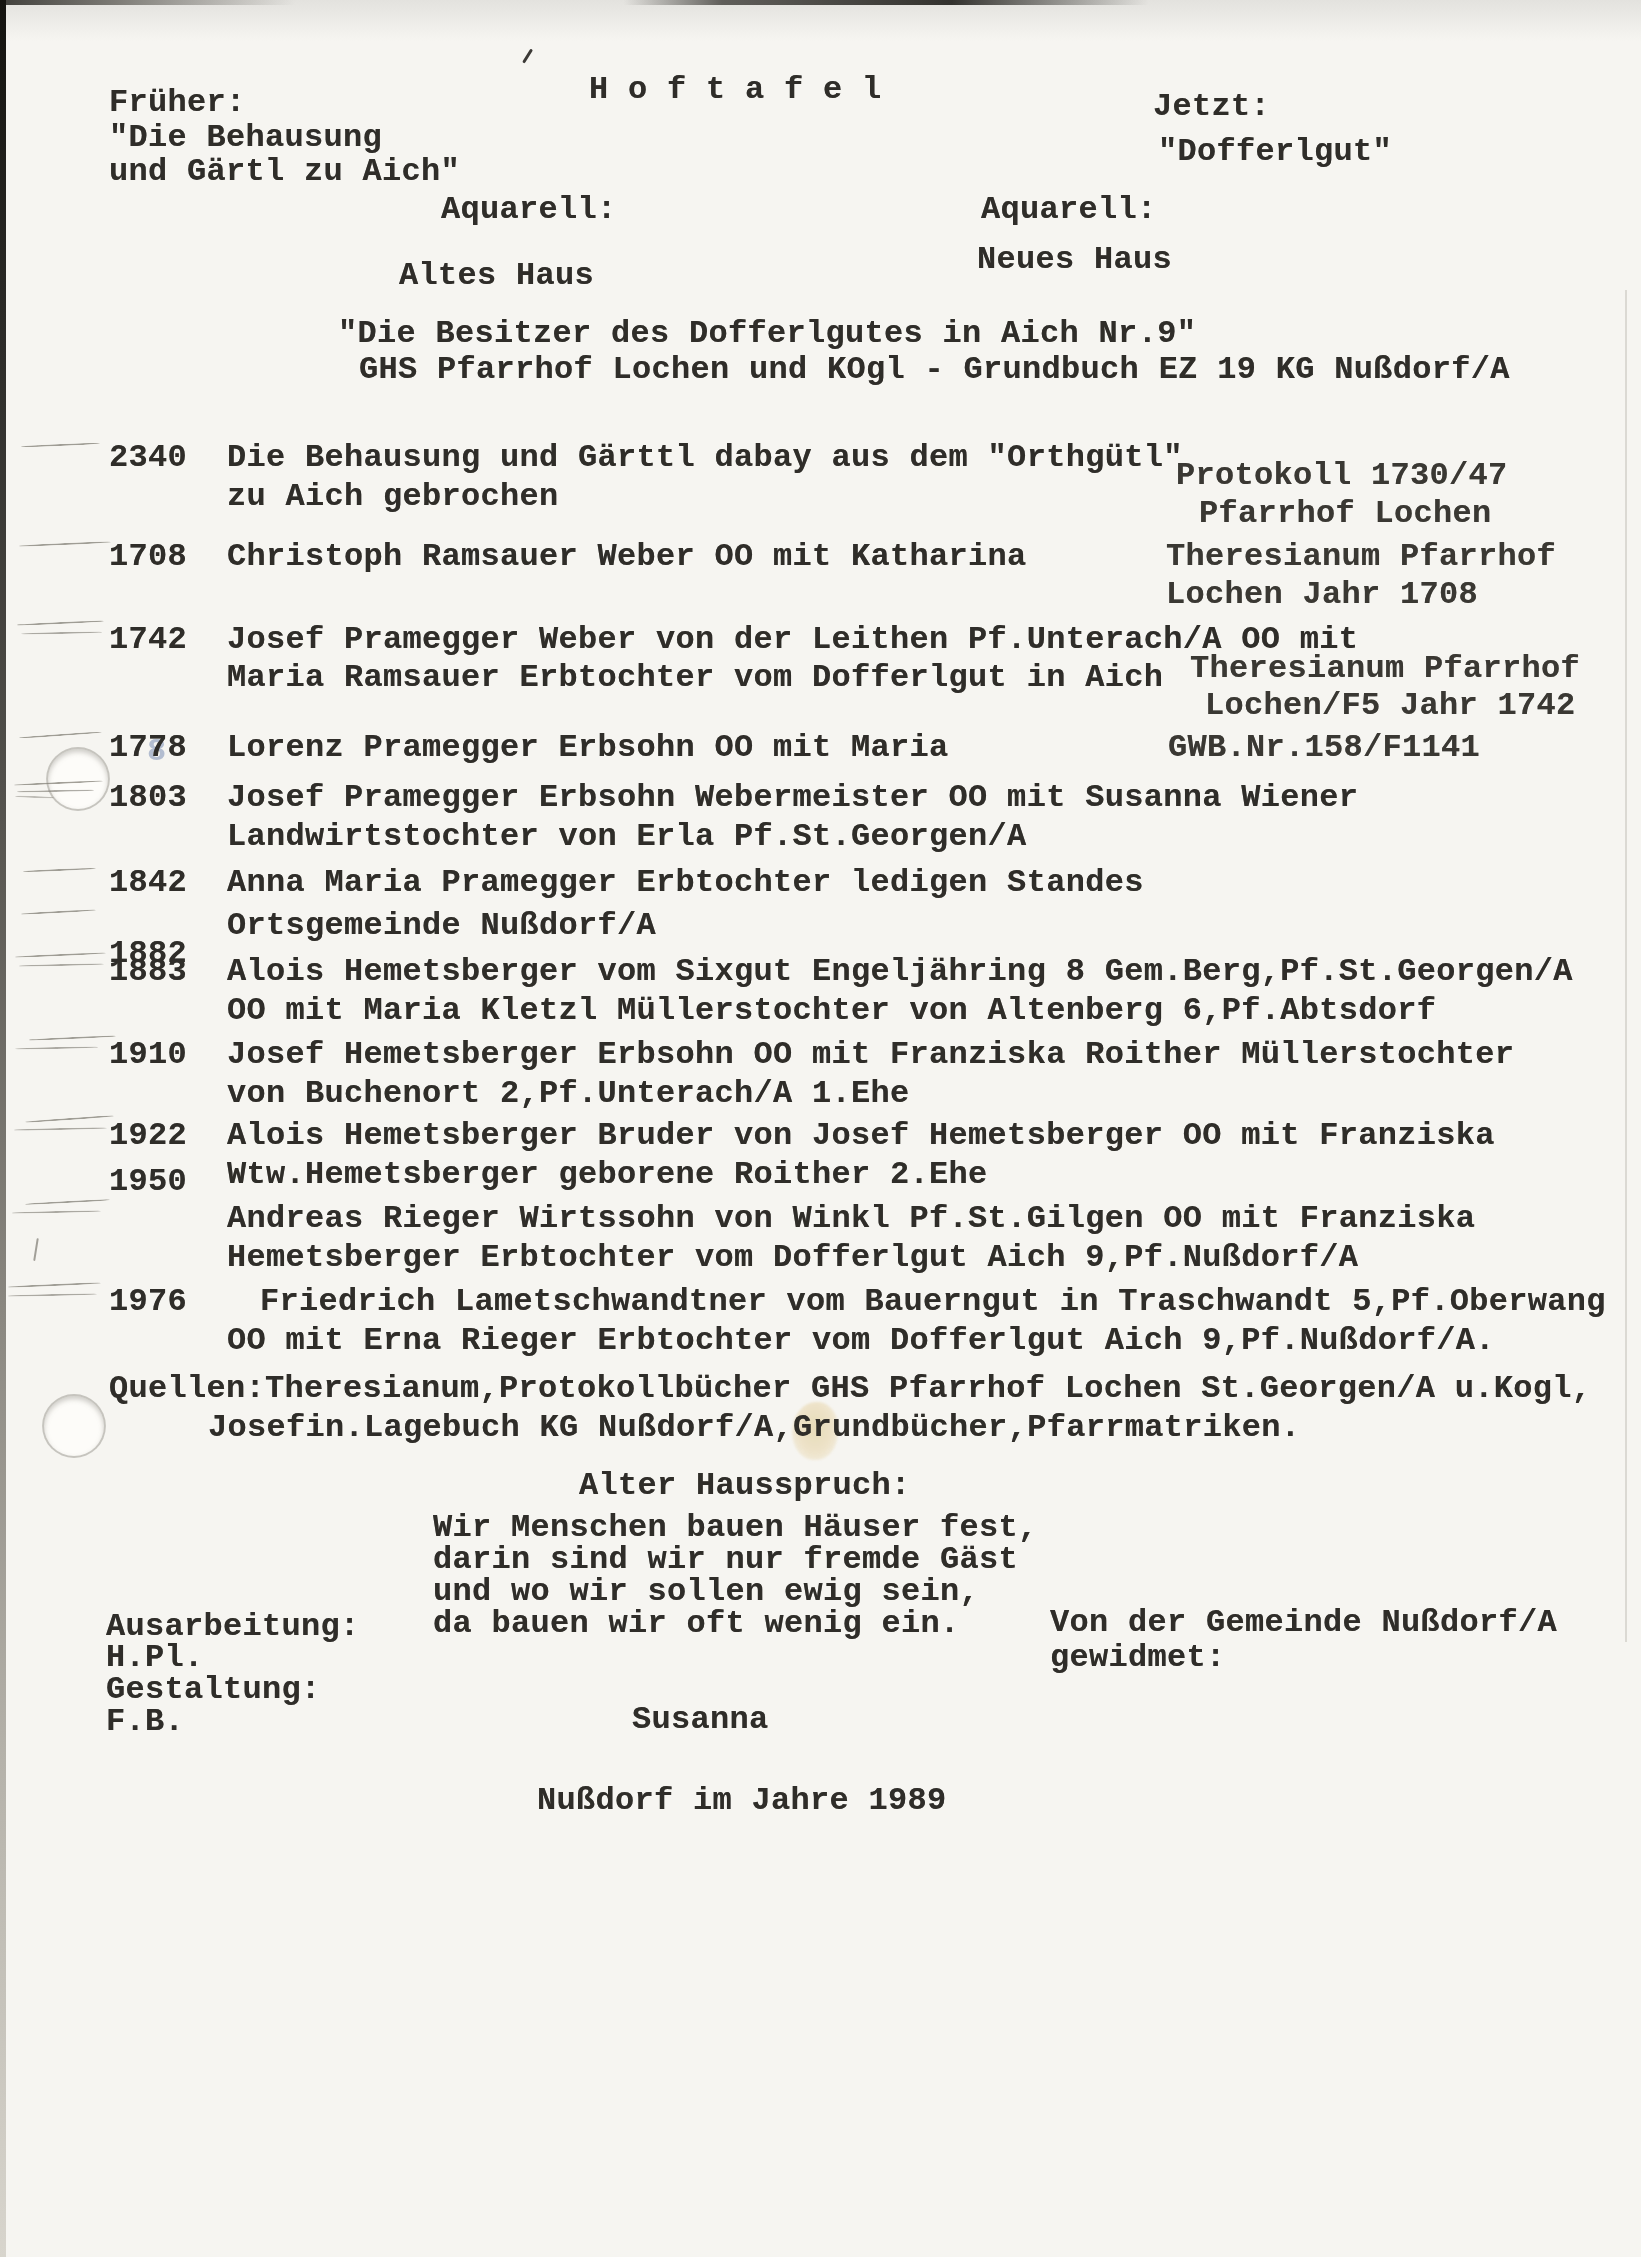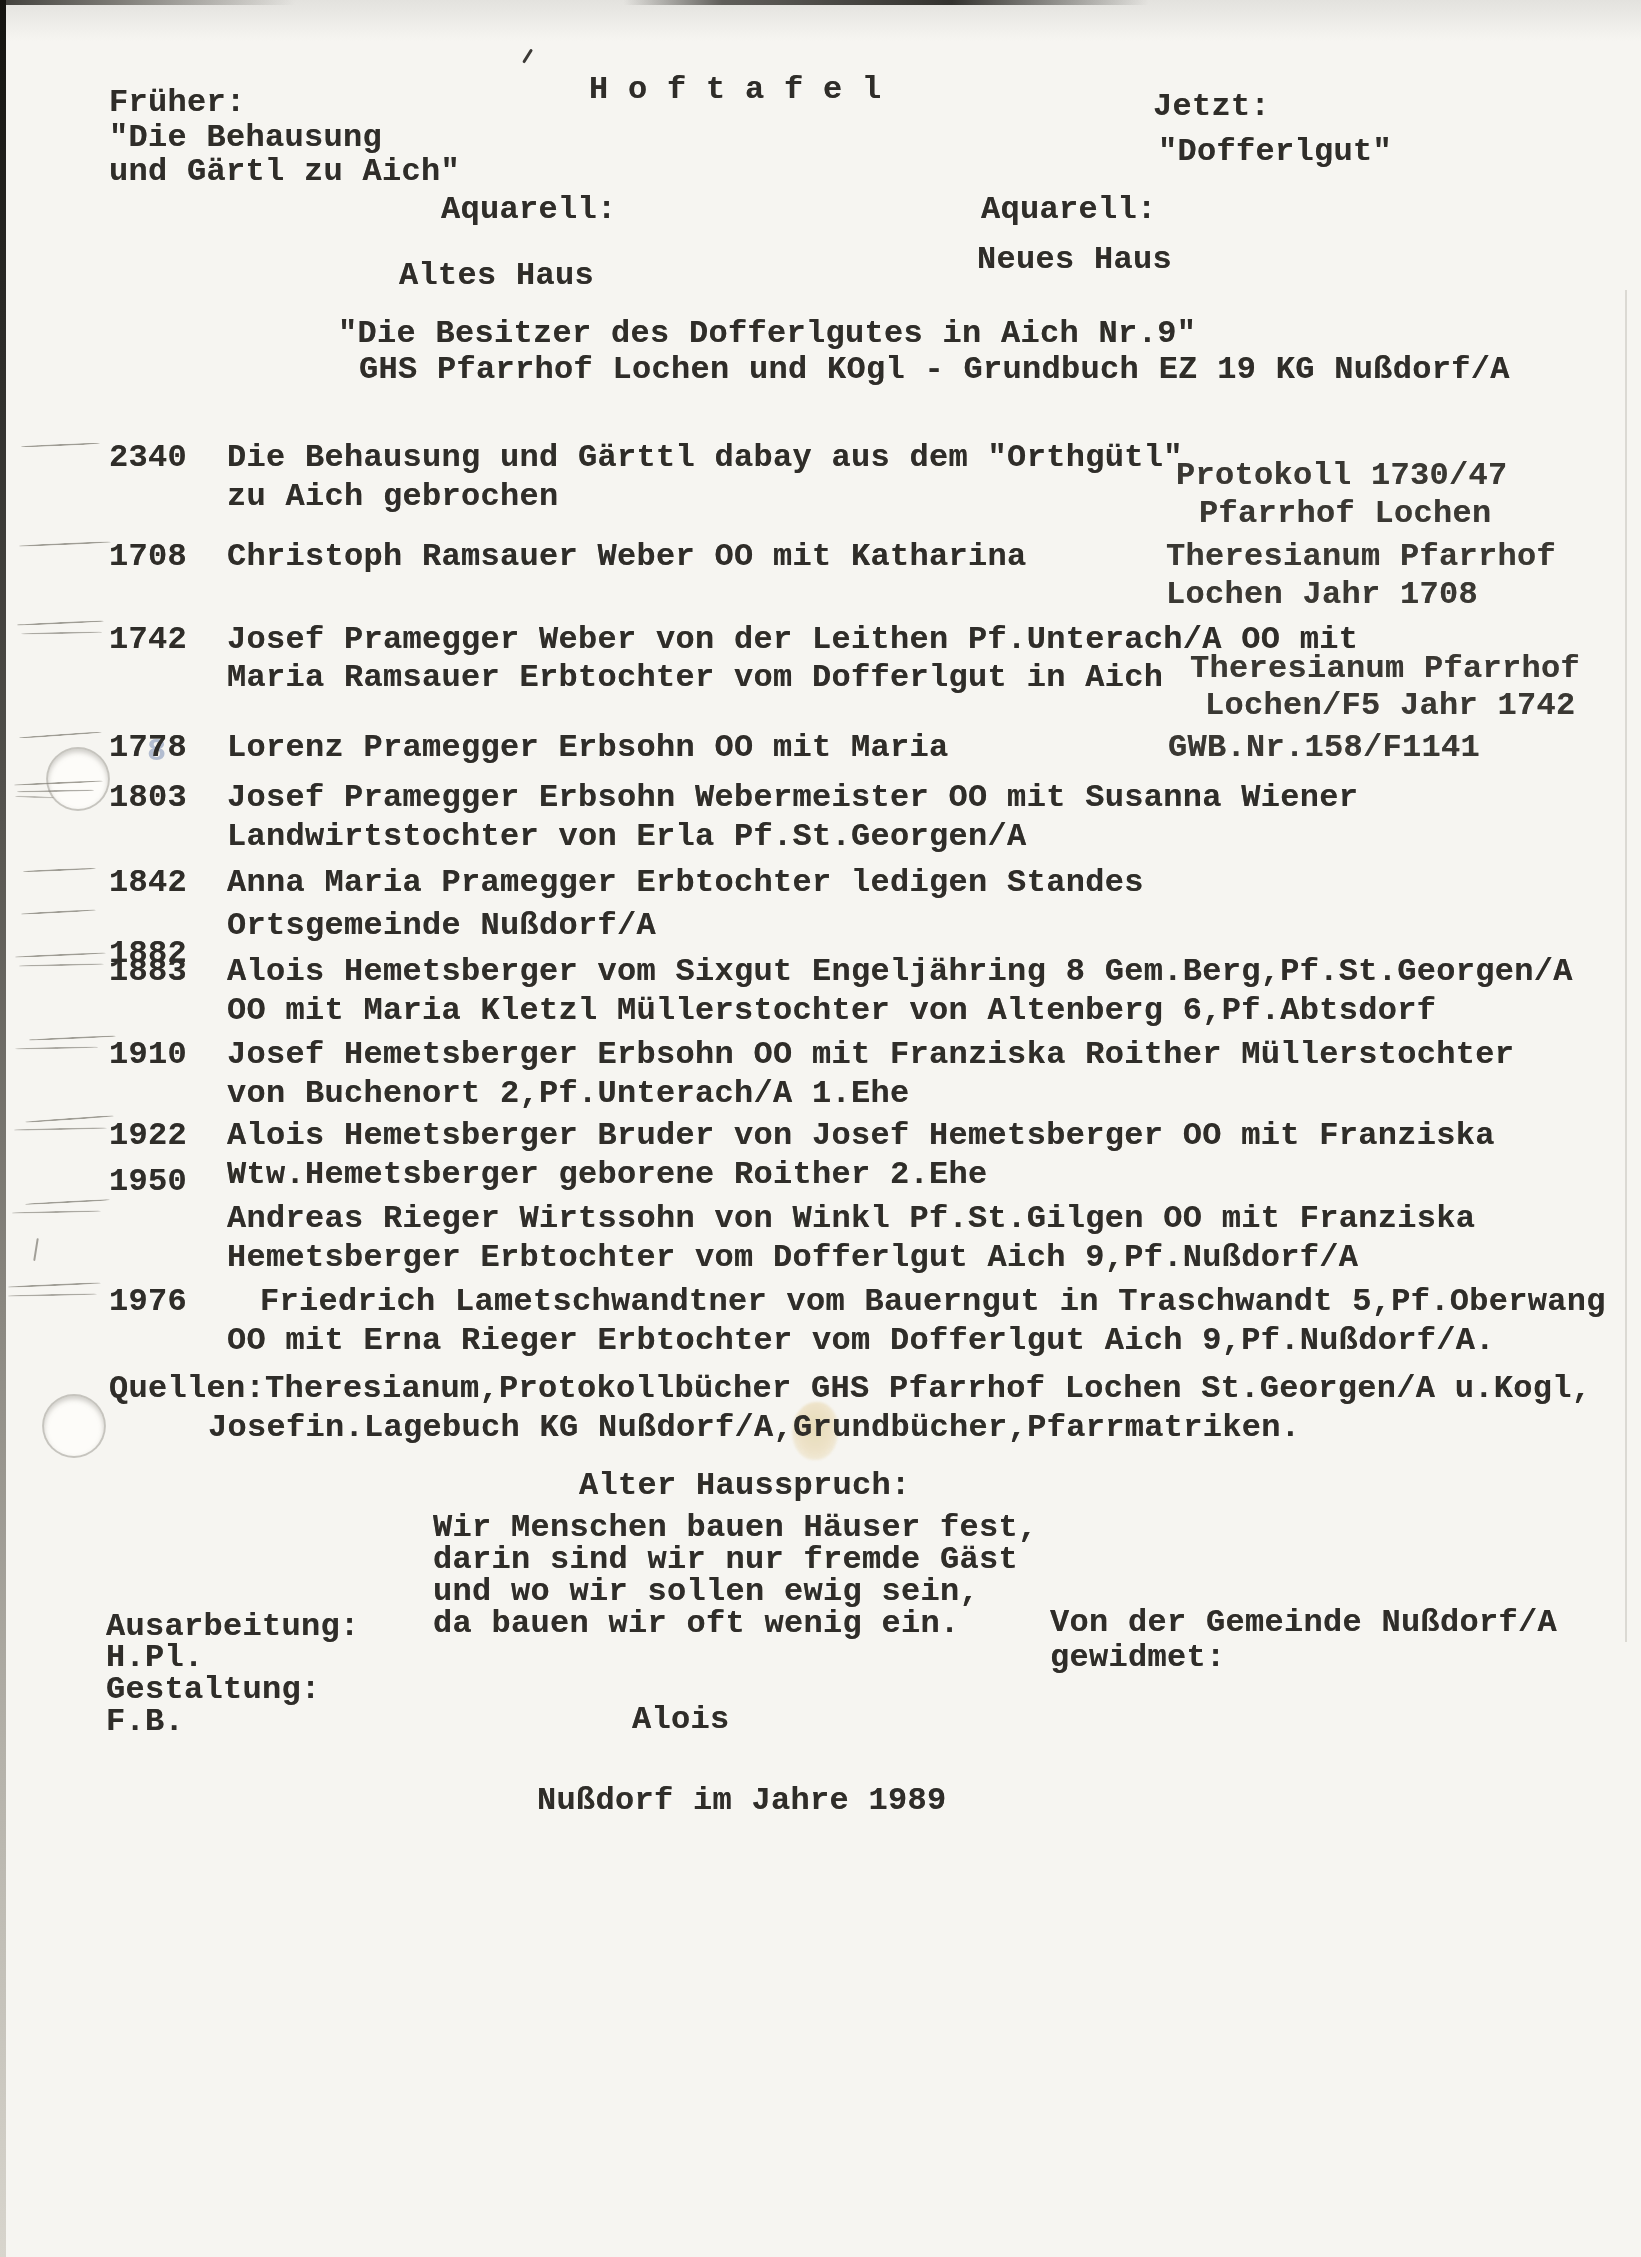--- a/index.html
+++ b/index.html
@@ -216,18 +216,18 @@
   <div class="t" style="left:433px;top:1604px;">da bauen wir oft wenig ein.</div>
 
   <div class="t" style="left:106px;top:1607px;">Ausarbeitung:</div>
   <div class="t" style="left:106px;top:1638px;">H.Pl.</div>
   <div class="t" style="left:106px;top:1670px;">Gestaltung:</div>
   <div class="t" style="left:106px;top:1702px;">F.B.</div>
 
   <div class="t" style="left:1050px;top:1603px;">Von der Gemeinde Nußdorf/A</div>
   <div class="t" style="left:1050px;top:1638px;">gewidmet:</div>
 
-  <div class="t" style="left:632px;top:1700px;">Alois</div>
+  <div class="t" style="left:632px;top:1700px;">Susanna</div>
 
   <div class="t" style="left:537px;top:1781px;">Nußdorf im Jahre 1989</div>
 
 </div>
 
 
 </body></html>

